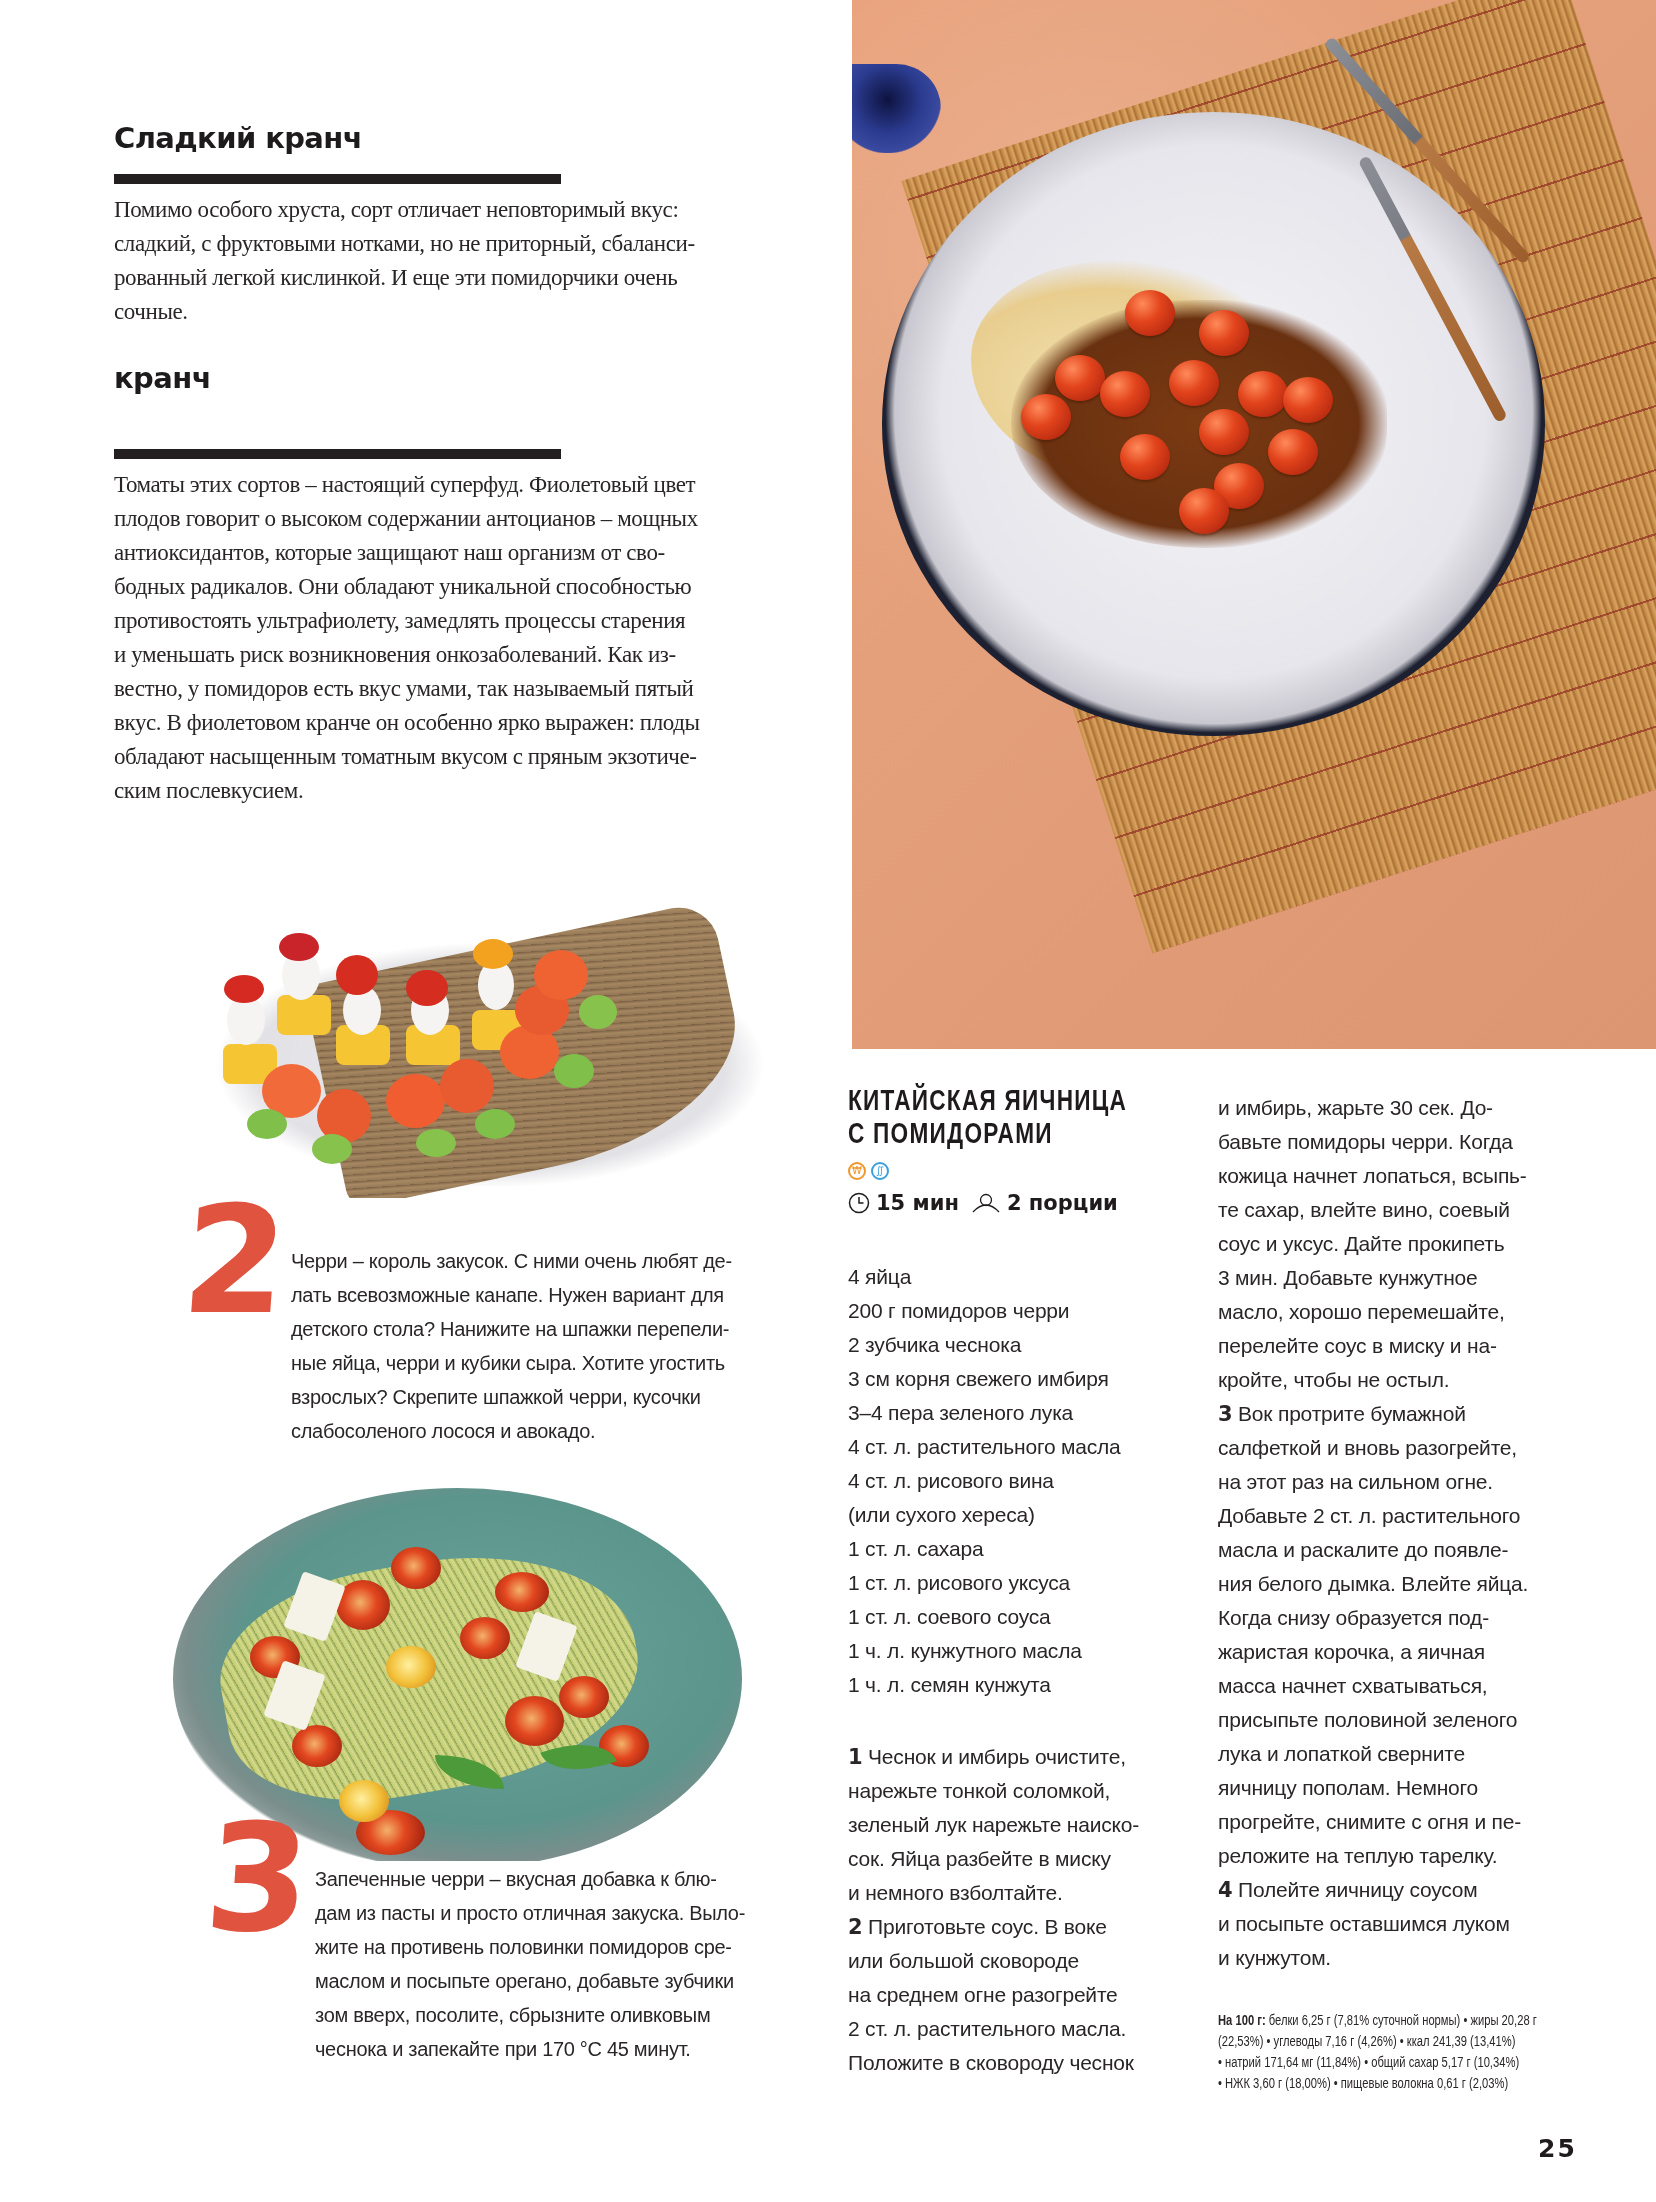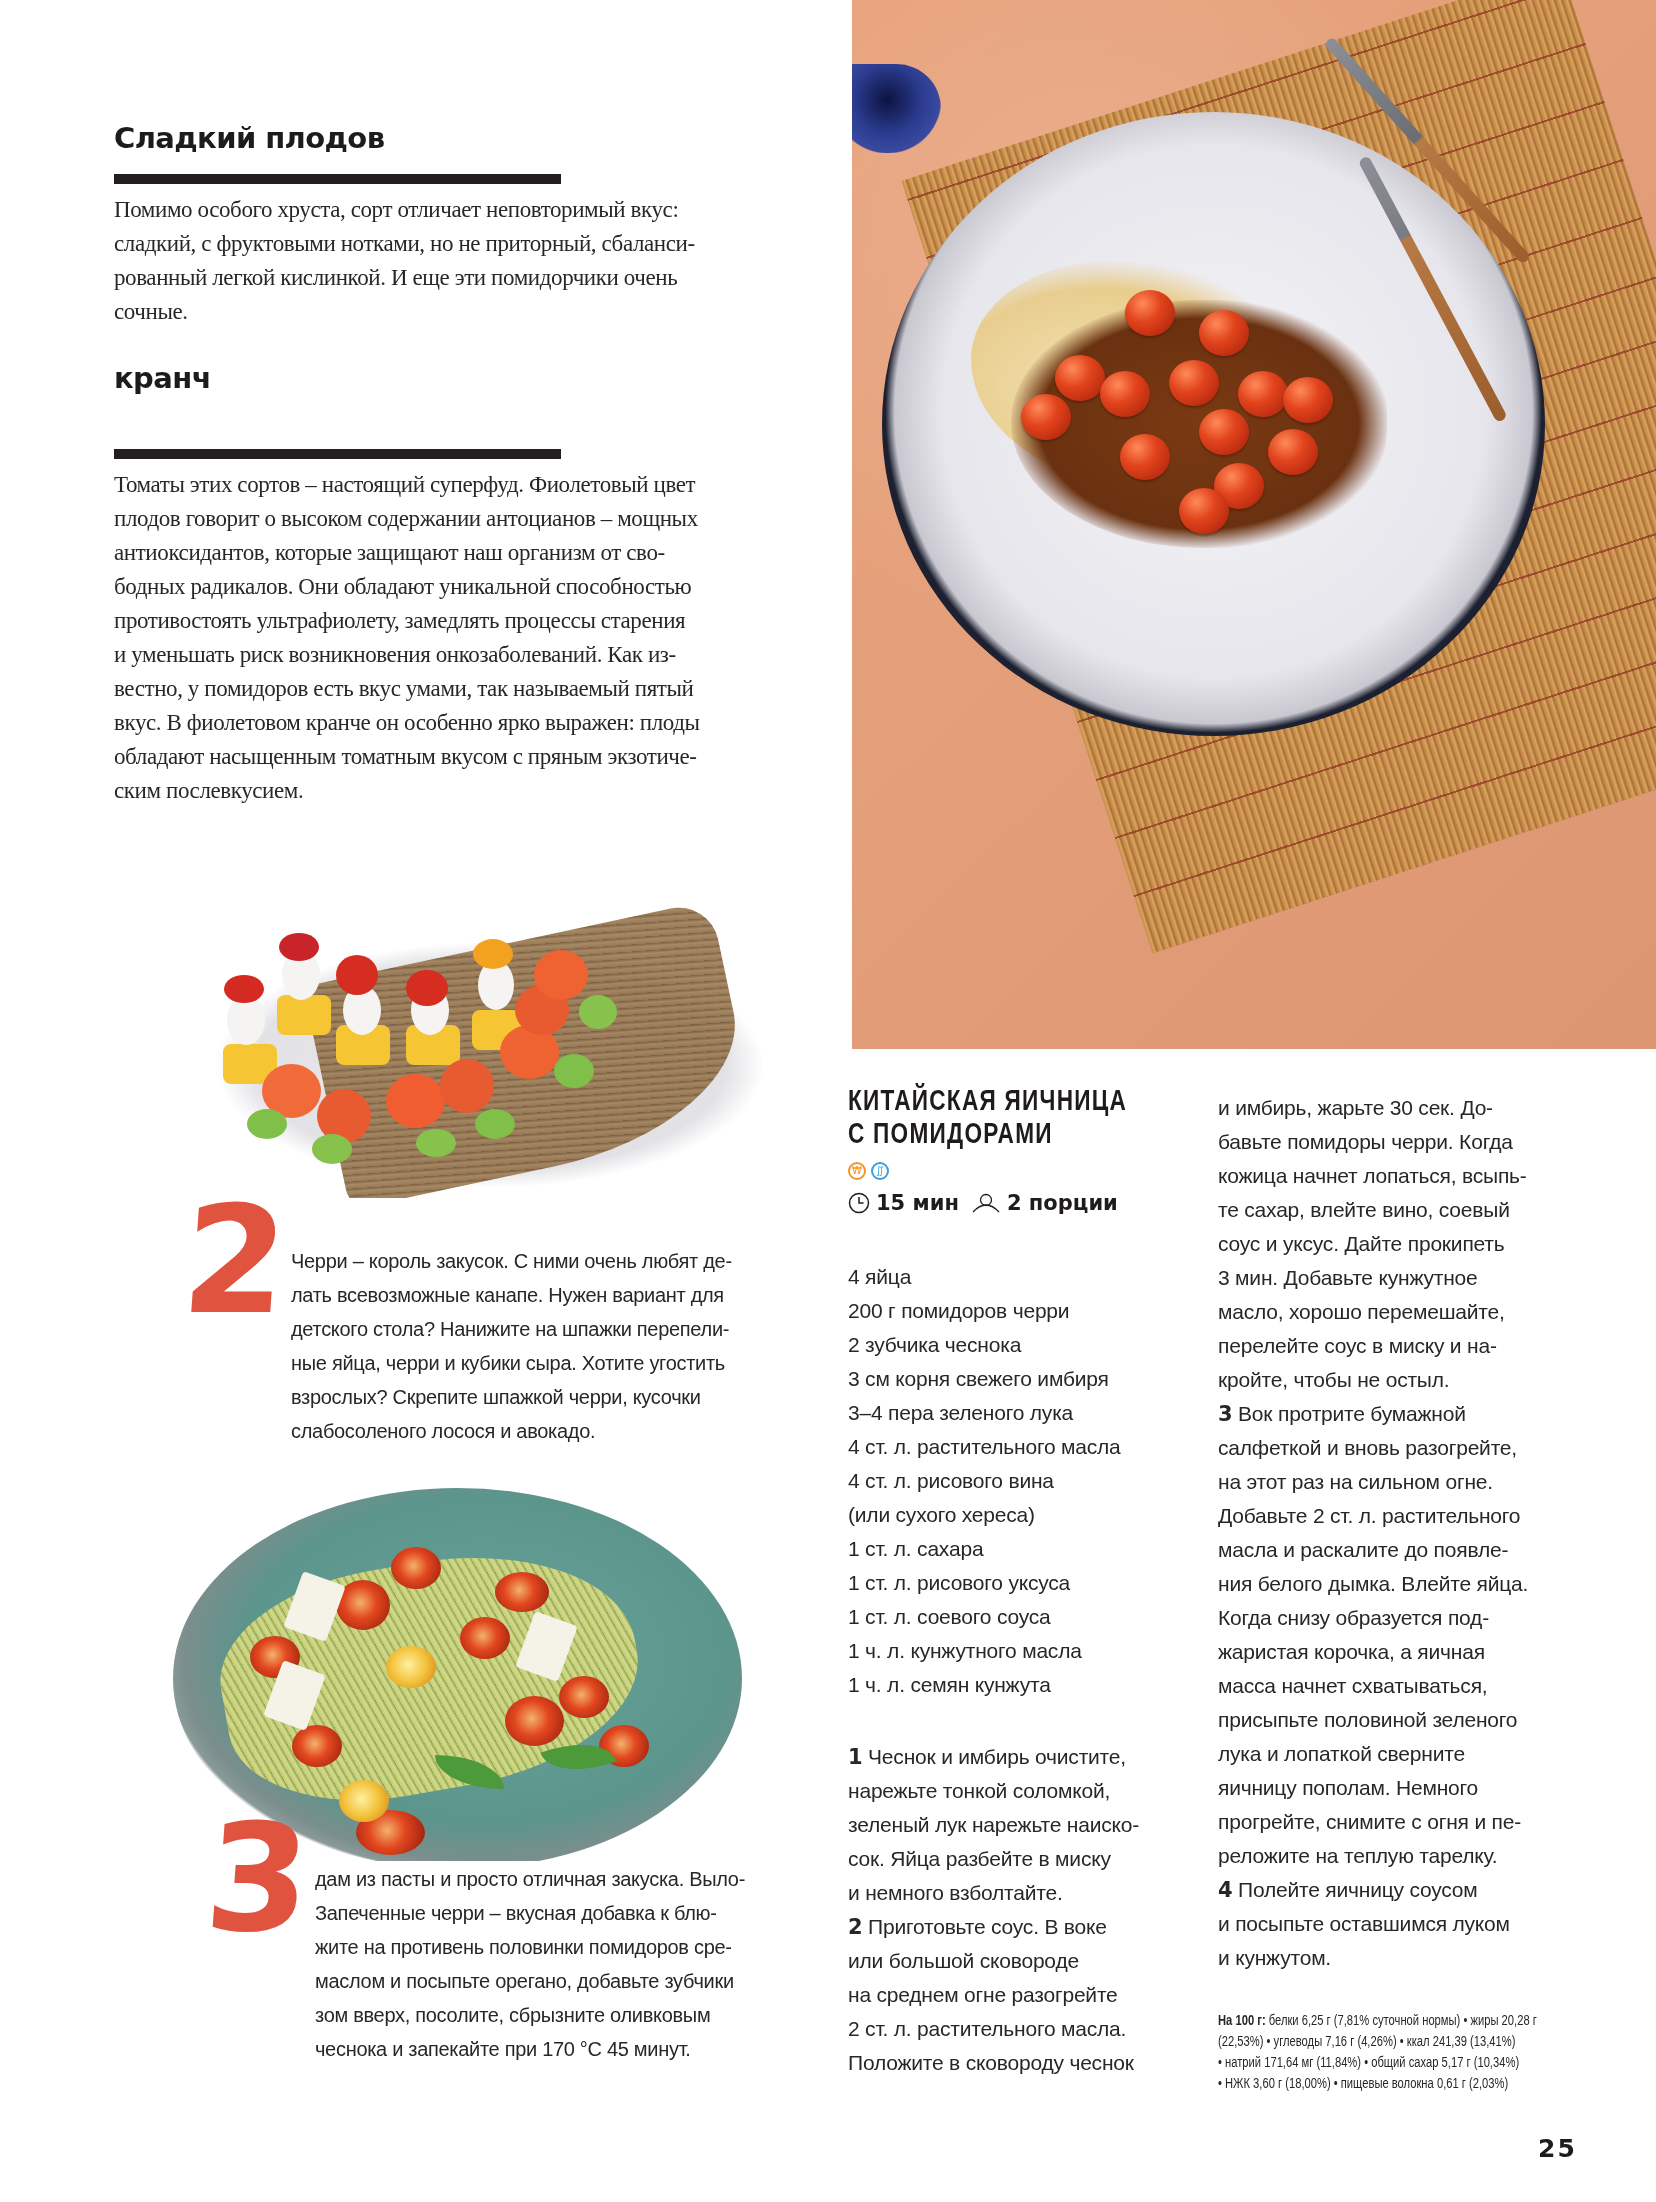--- a/index.html
+++ b/index.html
@@ -97,21 +97,21 @@
     <div class="tomato" style="left:139px;top:282px;"></div>
     <div class="tomato" style="left:317px;top:297px;"></div>
     <div class="tomato" style="left:238px;top:322px;"></div>
     <div class="tomato" style="left:386px;top:317px;"></div>
     <div class="tomato" style="left:332px;top:351px;"></div>
     <div class="tomato" style="left:297px;top:376px;"></div>
   </div>
   <div class="fork"></div>
 </div>
 
-<div class="abs h-sans" style="left:114px;top:123px;">Сладкий плодов</div>
+<div class="abs h-sans" style="left:114px;top:123px;">Сладкий кранч</div>
 <div class="abs rule" style="left:114px;top:174px;width:447px;"></div>
 <div class="abs serif-body" style="left:114px;top:193px;">
   <div>Помимо особого хруста, сорт отличает неповторимый вкус:</div>
   <div>сладкий, с фруктовыми нотками, но не приторный, сбаланси-</div>
   <div>рованный легкой кислинкой. И еще эти помидорчики очень</div>
   <div>сочные.</div>
 </div>
 
 <div class="abs h-sans" style="left:114px;top:363px;">
   <div>кранч</div>
@@ -192,22 +192,22 @@
   <div class="ytom" style="left:176px;top:307px;"></div>
   <div class="cheese" style="left:129px;top:104px;"></div>
   <div class="cheese" style="left:109px;top:193px;"></div>
   <div class="cheese" style="left:361px;top:144px;"></div>
   <div class="basil" style="left:272px;top:282px;"></div>
   <div class="basil" style="left:381px;top:267px;transform:rotate(-20deg);"></div>
 </div>
 
 <div class="abs big-num" style="left:206px;top:1804px;">3</div>
 <div class="abs tip-body" style="left:315px;top:1862px;">
+  <div>Запеченные черри – вкусная добавка к блю-</div>
   <div>дам из пасты и просто отличная закуска. Выло-</div>
-  <div>Запеченные черри – вкусная добавка к блю-</div>
   <div>жите на противень половинки помидоров сре-</div>
   <div>маслом и посыпьте орегано, добавьте зубчики</div>
   <div>зом вверх, посолите, сбрызните оливковым</div>
   <div>чеснока и запекайте при 170 °C 45 минут.</div>
 </div>
 
 <div class="abs recipe-title" style="left:848px;top:1084px;">
   <div>КИТАЙСКАЯ ЯИЧНИЦА</div>
   <div>С ПОМИДОРАМИ</div>
 </div>

